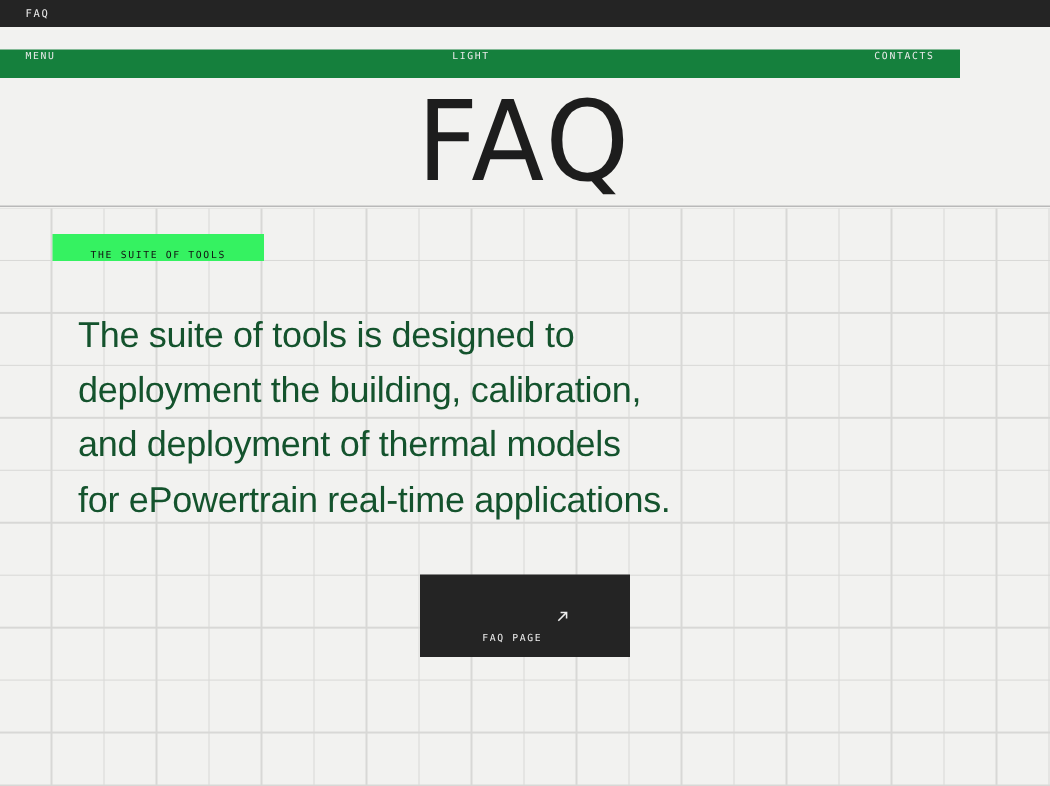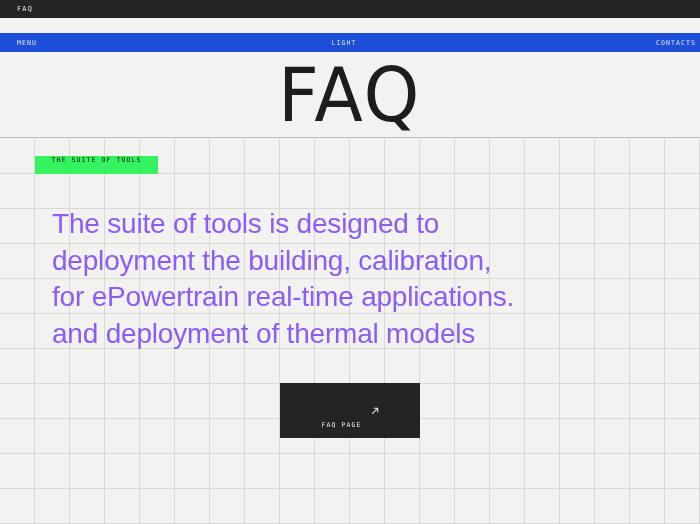--- a/index.html
+++ b/index.html
@@ -19,33 +19,33 @@
   }
   .topbar-label {
     color:#e9e9e9;
     font-family:"DejaVu Sans Mono", monospace;
     font-size:7px; letter-spacing:1.1px;
     padding-left:17px;
   }
 
   
   .navbar {
-    position:absolute; left:0; top:33px; width:700px; height:19px;
-    background:#1d4ed8;
-    display:flex; align-items:center; justify-content:space-between;
+    position:absolute; left:0; top:33px; width:640px; height:19px;
+    background:#15803d;
+    display:flex; align-items:flex-start; justify-content:space-between;
   }
   .nav-item {
     color:#e9e9e9;
     font-family:"DejaVu Sans Mono", monospace;
     font-size:6.5px; letter-spacing:1.1px;
     white-space:nowrap;
   }
   .nav-left  { padding-left:17px; }
   .nav-center{ position:absolute; left:0; right:12px; text-align:center; }
-  .nav-right { padding-right:4px; }
+  .nav-right { padding-right:17px; }
 
   
   .hero {
     position:absolute; left:0; top:52px; width:700px; height:86px;
     background:#f2f2f0;
     display:flex; align-items:center; justify-content:center;
     border-bottom:1px solid #b9b9b9;
   }
   .hero-title {
     font-family:"DejaVu Sans", sans-serif;
@@ -65,41 +65,41 @@
         #d8d8d6 0px, #d8d8d6 1px, transparent 1px, transparent 35px),
       repeating-linear-gradient(to bottom,
         #d8d8d6 0px, #d8d8d6 1px, transparent 1px, transparent 35px),
       #f2f2f0;
     background-position: -1px -1px, -1px -1px;
   }
 
   
   .badge {
     position:absolute; left:35px; top:156px;
-    width:123px; height:18px;
+    width:141px; height:18px;
     background:#35f261;
-    display:flex; align-items:flex-start; justify-content:center;
+    display:flex; align-items:flex-end; justify-content:center;
   }
   .badge-label {
     font-family:"DejaVu Sans Mono", monospace;
     font-size:6.5px; letter-spacing:1.1px;
     color:#121212;
     white-space:nowrap;
   }
 
   
   .lede {
     position:absolute; left:52px; top:206px; width:600px;
   }
   .lede-line {
     font-family:"Liberation Sans", sans-serif;
-    font-size:28px;
+    font-size:24px;
     font-weight:400;
     line-height:36.5px;
-    color:#8b5cf6;
+    color:#14532d;
     letter-spacing:-0.2px;
     white-space:nowrap;
   }
 
   
   .cta {
     position:absolute; left:280px; top:383px;
     width:140px; height:55px;
     background:#242424;
     display:flex; align-items:center; justify-content:center;
@@ -138,22 +138,22 @@
 
   <main class="content"></main>
 
   <div class="badge">
     <span class="badge-label">THE SUITE OF TOOLS</span>
   </div>
 
   <div class="lede">
     <div class="lede-line">The suite of tools is designed to</div>
     <div class="lede-line">deployment the building, calibration,</div>
+    <div class="lede-line">and deployment of thermal models</div>
     <div class="lede-line">for ePowertrain real-time applications.</div>
-    <div class="lede-line">and deployment of thermal models</div>
   </div>
 
   <a class="cta">
     <span class="cta-label">FAQ PAGE</span>
     <span class="cta-arrow">
       <svg width="8" height="8" viewBox="0 0 10 10" fill="none" stroke="currentColor" stroke-width="1.3">
         <line x1="1.5" y1="8.5" x2="8.2" y2="1.8"></line>
         <polyline points="3.4,1.6 8.4,1.6 8.4,6.6"></polyline>
       </svg>
     </span>

